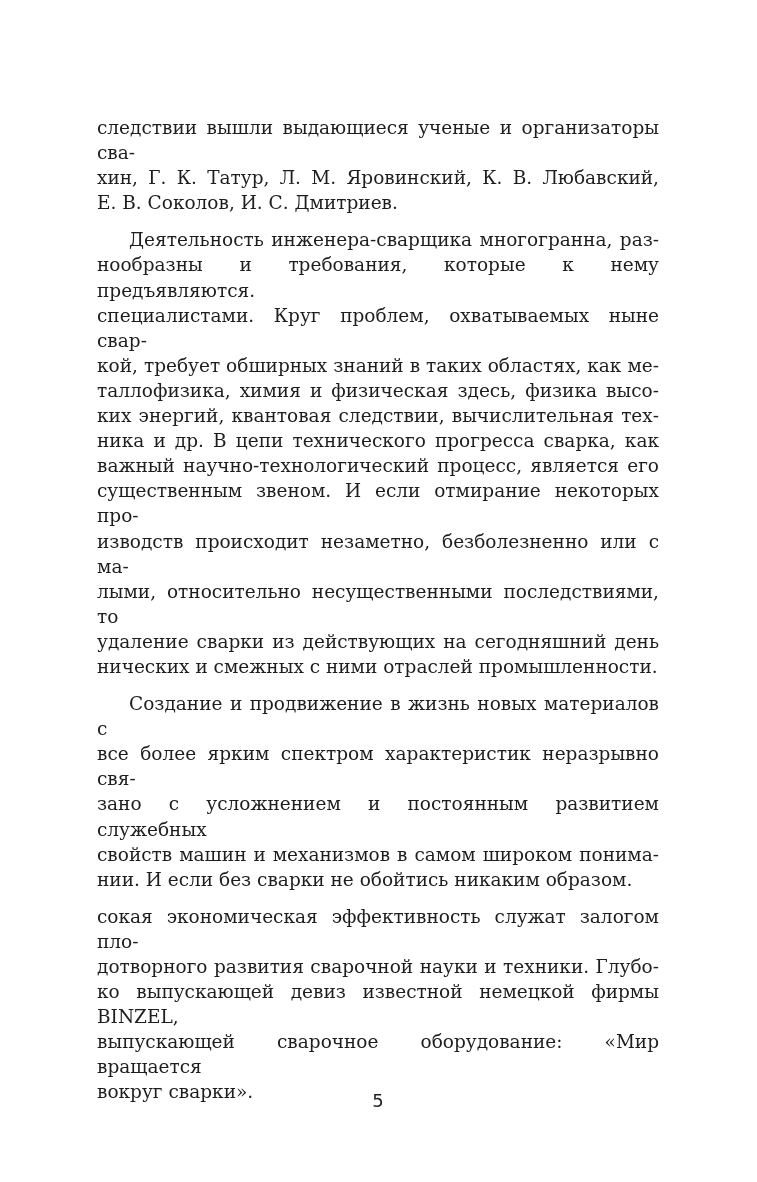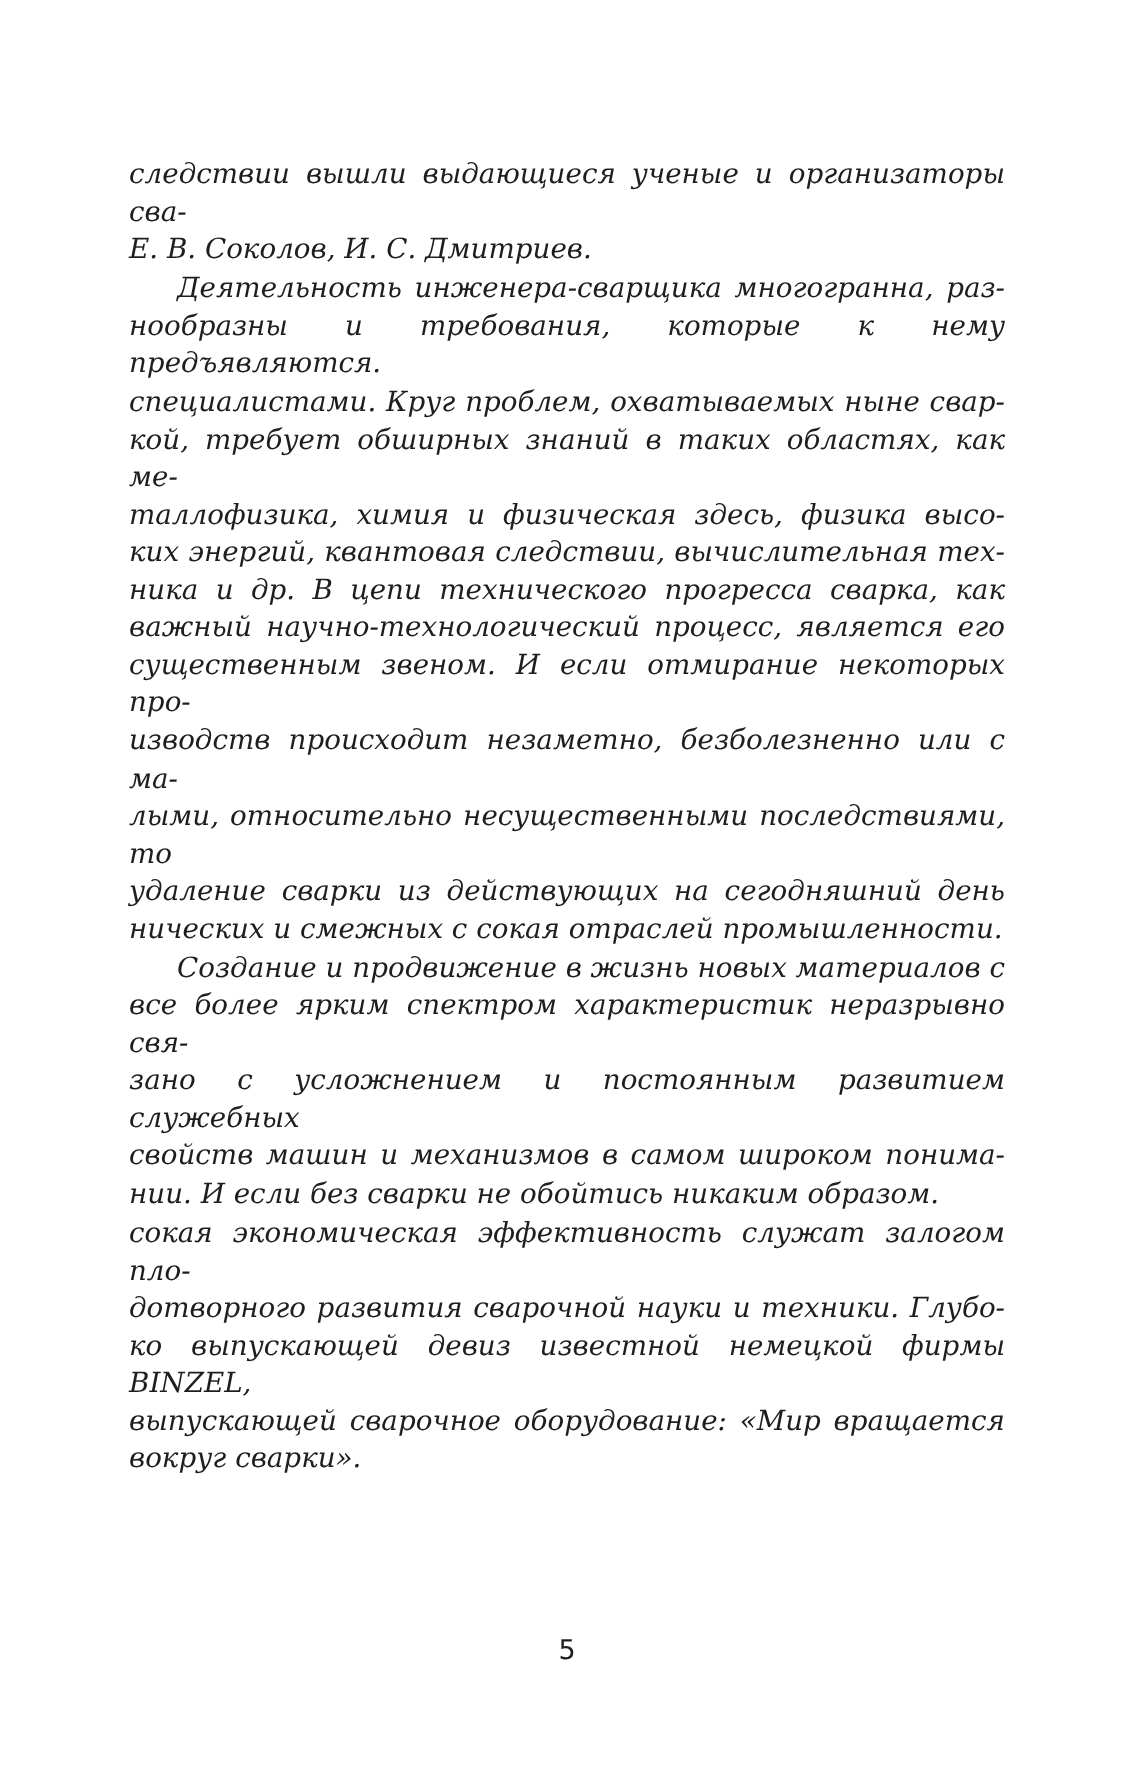--- a/index.html
+++ b/index.html
@@ -14,23 +14,22 @@
     background: #ffffff;
     overflow: hidden;
   }
   .text-block {
     position: absolute;
     left: 85px;
     top: 103px;
     width: 586px;
   }
   .para {
-    margin: 1px;
+    margin: 12px;
     padding: 0;
-    font-style: italic;
   }
   .line {
     font-family: "DejaVu Serif", serif;
     font-size: 18.5px;
     line-height: 25.1px;
     color: #1e1e1e;
     text-align: justify;
     text-align-last: justify;
     white-space: normal;
   }
@@ -53,37 +52,38 @@
   }
 </style>
 </head>
 <body>
 
 <div class="page">
   <div class="text-block">
 
     <div class="para">
       <div class="line">следствии вышли выдающиеся ученые и организаторы сва-</div>
+      <div class="line">хин, Г. К. Татур, Л. М. Яровинский, К. В. Любавский,</div>
       <div class="line last">Е. В. Соколов, И. С. Дмитриев.</div>
     </div>
 
     <div class="para">
       <div class="line first">Деятельность инженера-сварщика многогранна, раз-</div>
       <div class="line">нообразны и требования, которые к нему предъявляются.</div>
       <div class="line">специалистами. Круг проблем, охватываемых ныне свар-</div>
       <div class="line">кой, требует обширных знаний в таких областях, как ме-</div>
       <div class="line">таллофизика, химия и физическая здесь, физика высо-</div>
       <div class="line">ких энергий, квантовая следствии, вычислительная тех-</div>
       <div class="line">ника и др. В цепи технического прогресса сварка, как</div>
       <div class="line">важный научно-технологический процесс, является его</div>
       <div class="line">существенным звеном. И если отмирание некоторых про-</div>
       <div class="line">изводств происходит незаметно, безболезненно или с ма-</div>
       <div class="line">лыми, относительно несущественными последствиями, то</div>
       <div class="line">удаление сварки из действующих на сегодняшний день</div>
-      <div class="line last">нических и смежных с сокая отраслей промышленности.</div>
+      <div class="line last">нических и смежных с ними отраслей промышленности.</div>
     </div>
 
     <div class="para">
       <div class="line first">Создание и продвижение в жизнь новых материалов с</div>
       <div class="line">все более ярким спектром характеристик неразрывно свя-</div>
       <div class="line">зано с усложнением и постоянным развитием служебных</div>
       <div class="line">свойств машин и механизмов в самом широком понима-</div>
       <div class="line last">нии. И если без сварки не обойтись никаким образом.</div>
     </div>
 

